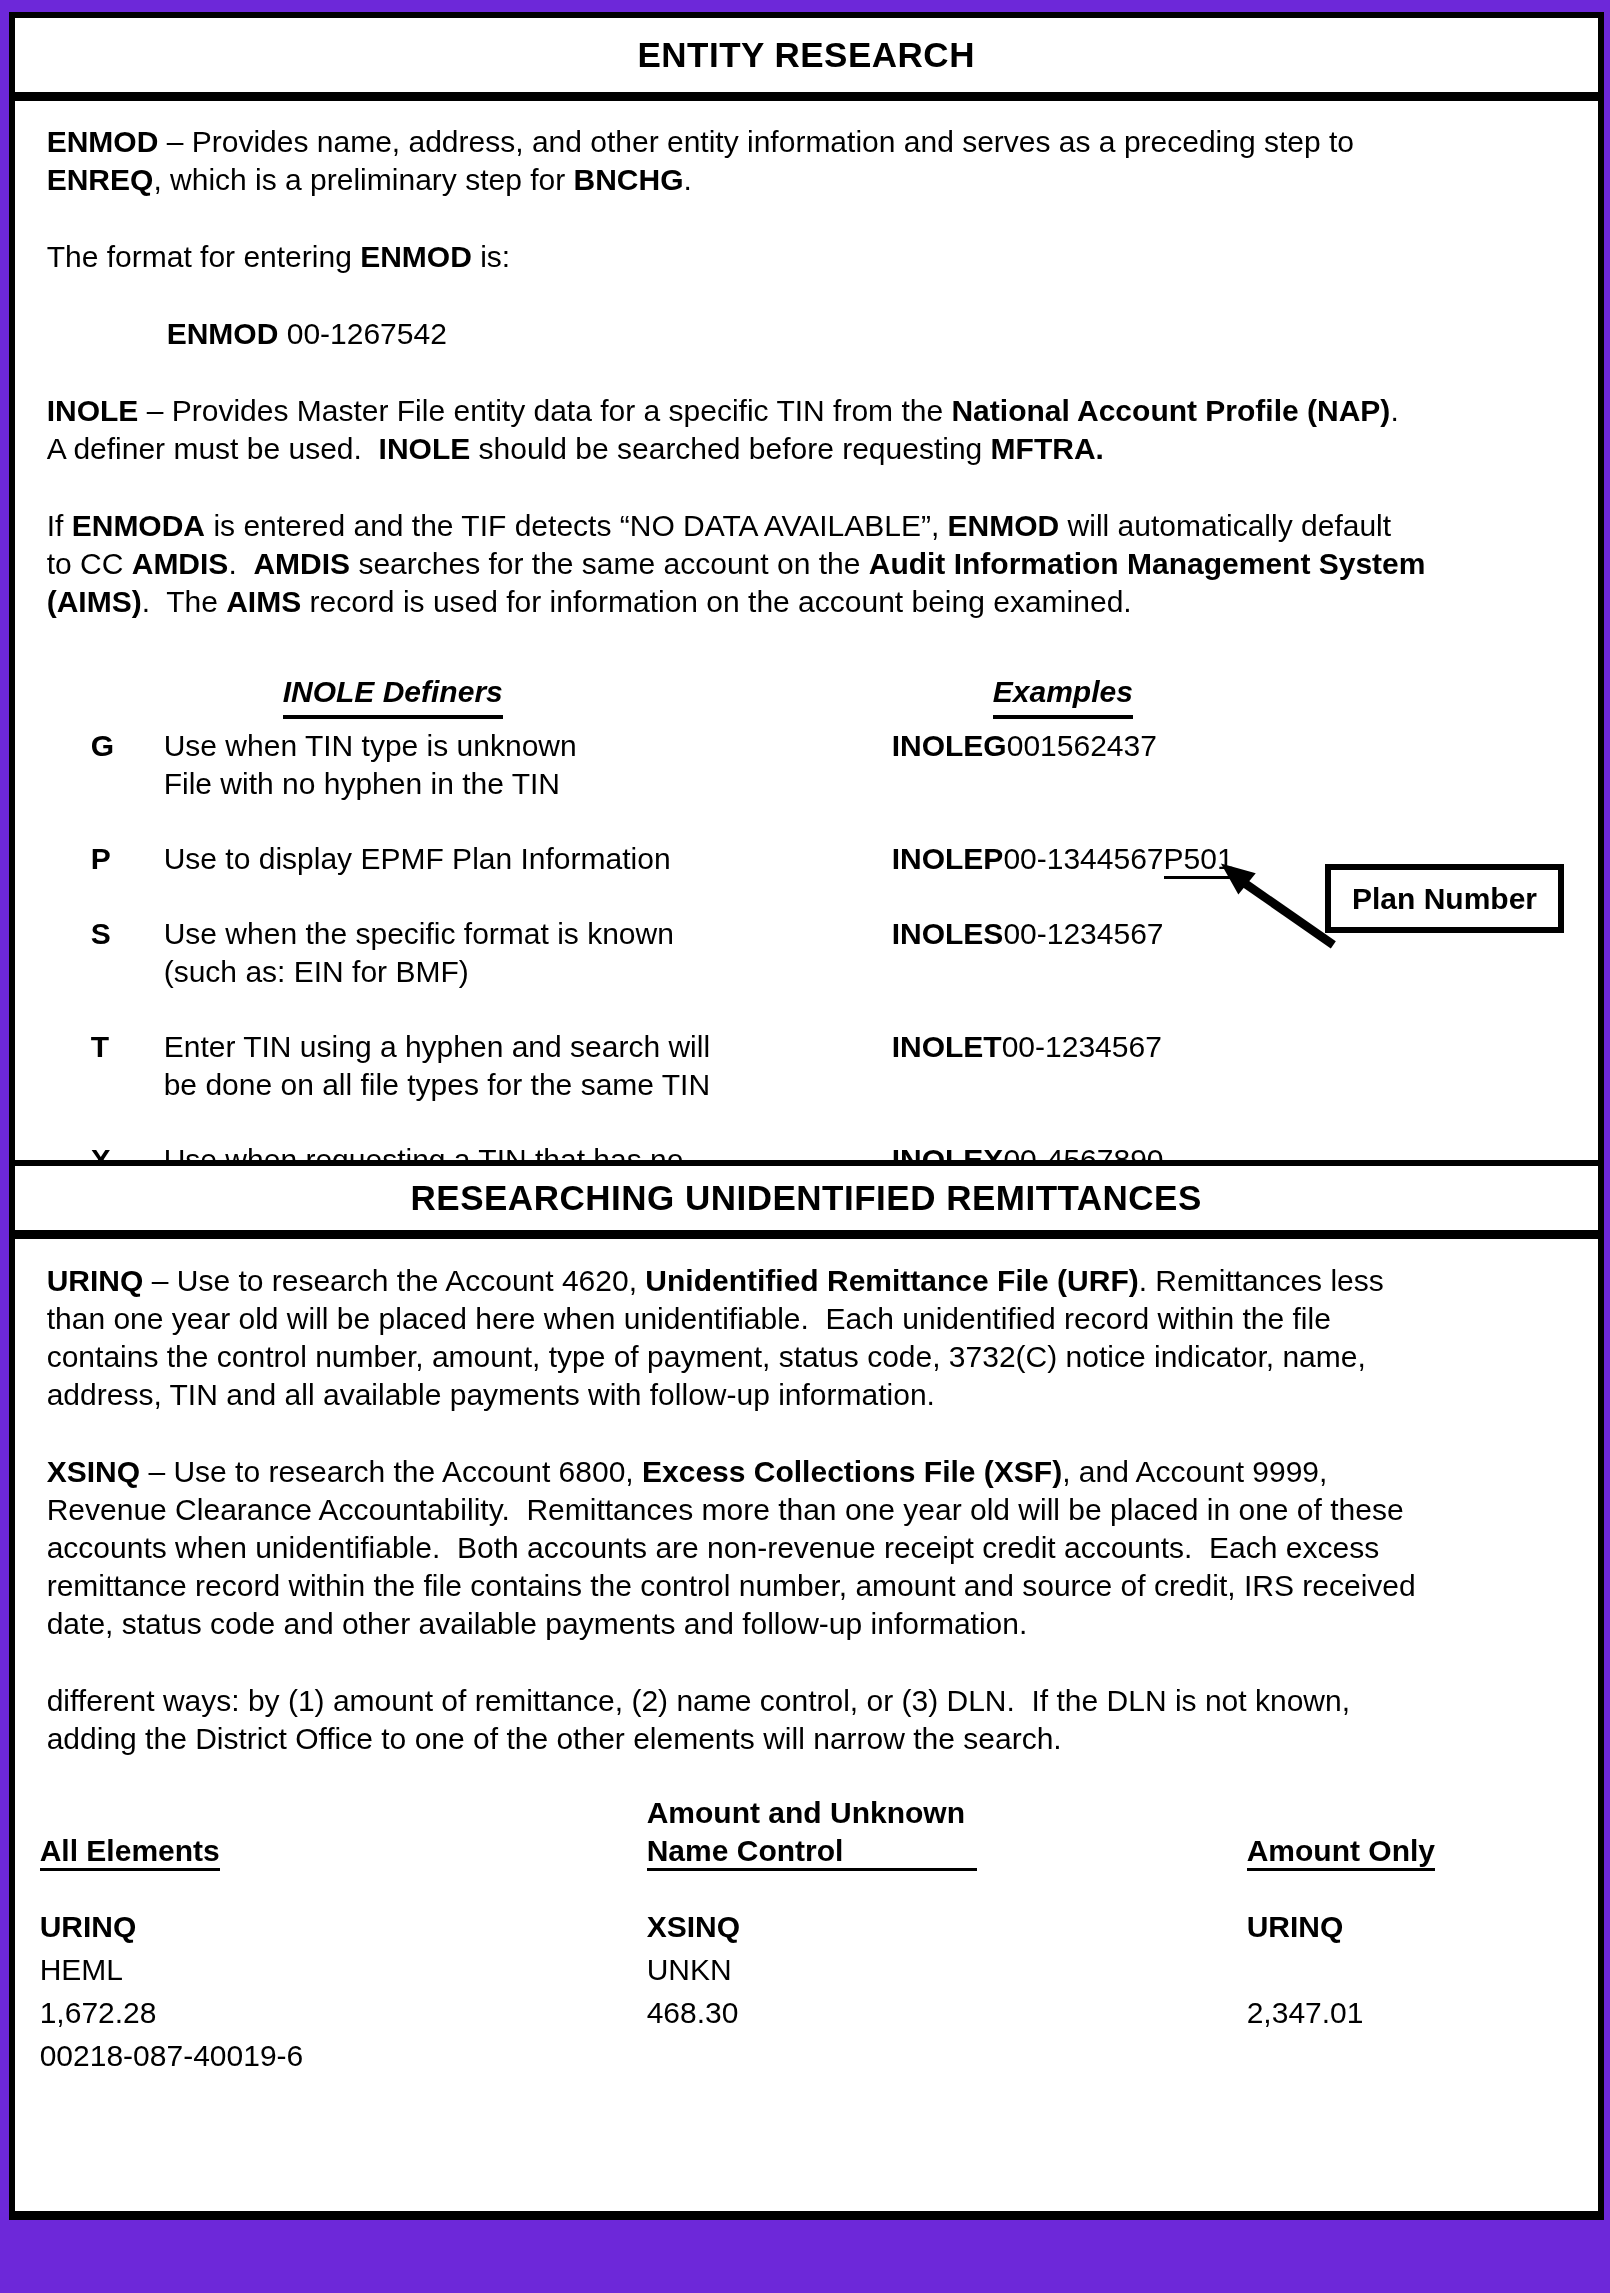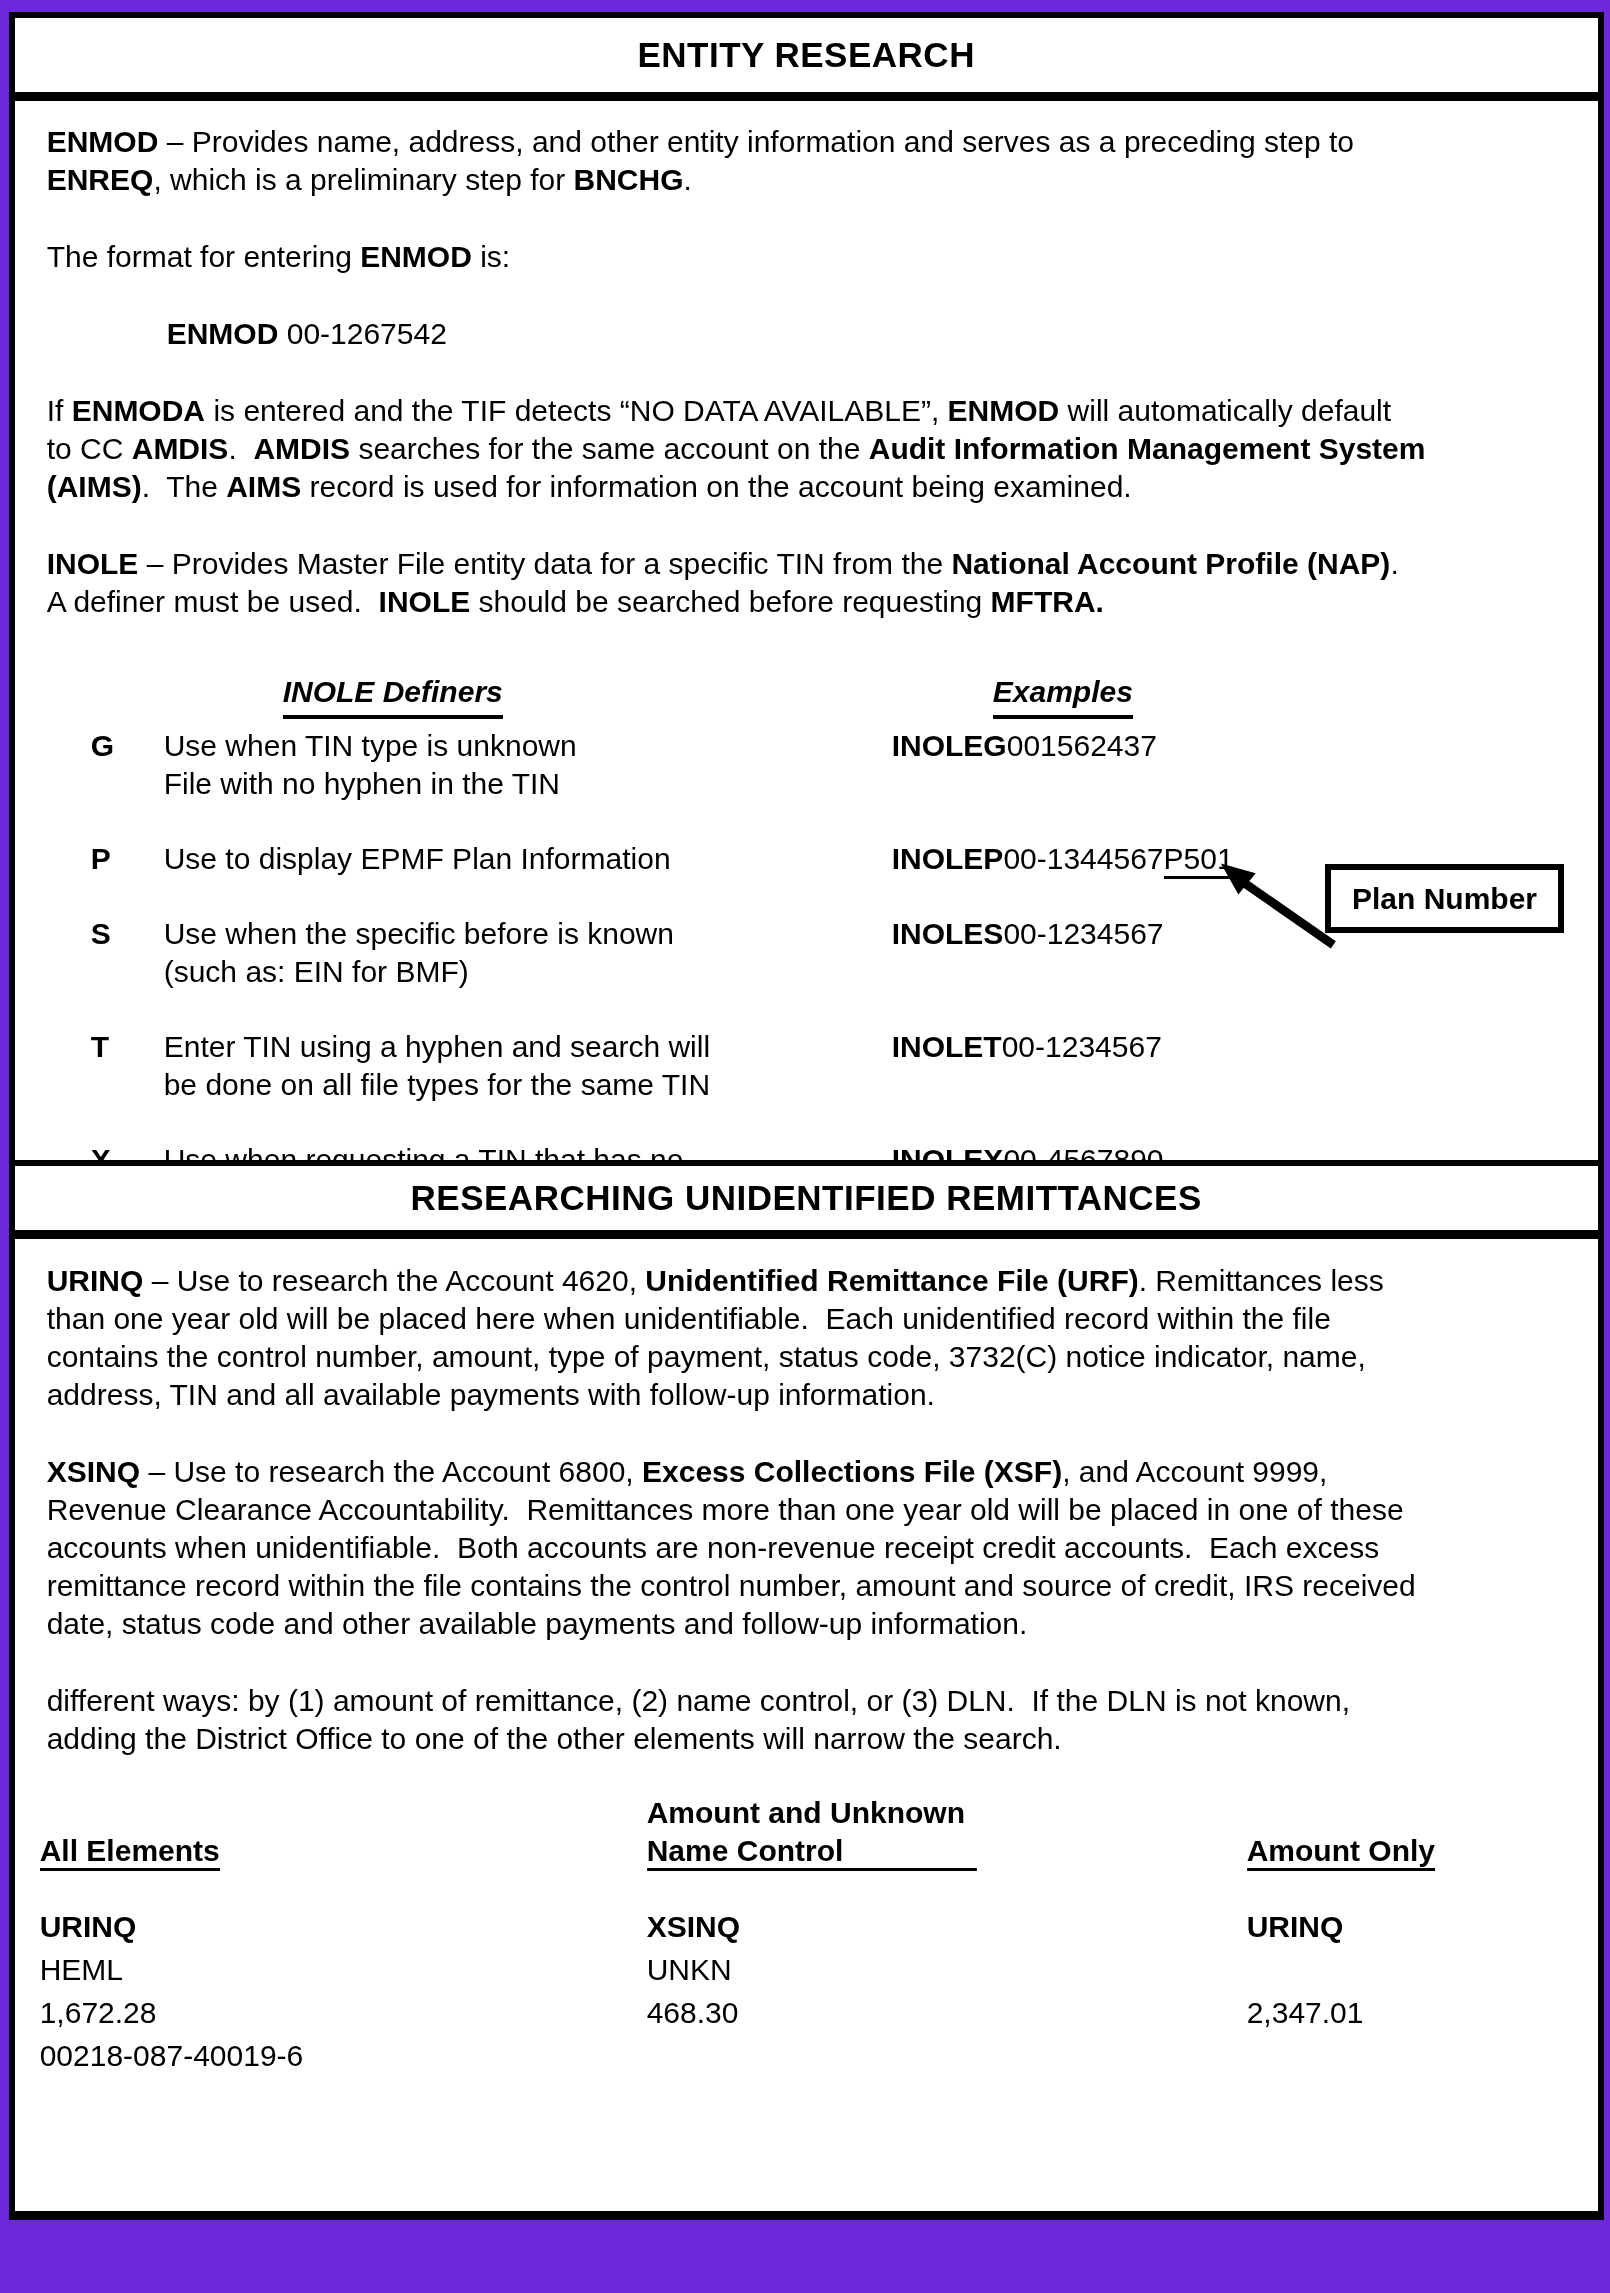--- a/index.html
+++ b/index.html
@@ -86,28 +86,28 @@
       <div class="p" data-rich="section1.paragraphs.0">
           <div><span class="b">ENMOD</span><span> – Provides name, address, and other entity information and serves as a preceding step to</span></div>
           <div><span class="b">ENREQ</span><span>, which is a preliminary step for </span><span class="b">BNCHG</span><span>.</span></div>
         </div>
       <div class="p gap" data-rich="section1.paragraphs.1">
           <div><span>The format for entering </span><span class="b">ENMOD</span><span> is:</span></div>
         </div>
       <div class="p gap indent" data-rich="section1.paragraphs.2">
           <div><span class="b">ENMOD</span><span> 00-1267542</span></div>
         </div>
+      <div class="p gap" data-rich="section1.paragraphs.4">
+          <div><span class="b">INOLE</span><span> – Provides Master File entity data for a specific TIN from the </span><span class="b">National Account Profile (NAP)</span><span>.</span></div>
+          <div><span>A definer must be used.  </span><span class="b">INOLE</span><span> should be searched before requesting </span><span class="b">MFTRA.</span></div>
+        </div>
       <div class="p gap" data-rich="section1.paragraphs.3">
           <div><span>If </span><span class="b">ENMODA</span><span> is entered and the TIF detects “NO DATA AVAILABLE”, </span><span class="b">ENMOD</span><span> will automatically default</span></div>
           <div><span>to CC </span><span class="b">AMDIS</span><span>.  </span><span class="b">AMDIS</span><span> searches for the same account on the </span><span class="b">Audit Information Management System</span></div>
           <div><span class="b">(AIMS)</span><span>.  The </span><span class="b">AIMS</span><span> record is used for information on the account being examined.</span></div>
-        </div>
-      <div class="p gap" data-rich="section1.paragraphs.4">
-          <div><span class="b">INOLE</span><span> – Provides Master File entity data for a specific TIN from the </span><span class="b">National Account Profile (NAP)</span><span>.</span></div>
-          <div><span>A definer must be used.  </span><span class="b">INOLE</span><span> should be searched before requesting </span><span class="b">MFTRA.</span></div>
         </div>
 
       <div class="dtable">
         <div class="dhead">
           <span class="h1">INOLE Definers</span>
           <span class="h2">Examples</span>
         </div>
 
         <div class="drow first">
           <div class="dletter">G</div>
@@ -132,21 +132,21 @@
           <div class="callout">Plan Number</div>
           <svg class="arrow-svg" width="320" height="126" viewBox="0 0 330 130">
             <line x1="220" y1="102" x2="128" y2="38" stroke="#000" stroke-width="9"></line>
             <polygon points="104,18 140,28 122,50" fill="#000"></polygon>
           </svg>
         </div>
 
         <div class="drow">
           <div class="dletter">S</div>
           <div class="ddesc" data-rich="section1.definers.rows.2.desc">
-              <div><span>Use when the specific before is known</span></div>
+              <div><span>Use when the specific format is known</span></div>
               <div><span>(such as: EIN for BMF)</span></div>
             </div>
           <div class="dexample" data-rich="section1.definers.rows.2.example">
               <div><span class="b">INOLES</span><span>00-1234567</span></div>
             </div>
         </div>
 
         <div class="drow">
           <div class="dletter">T</div>
           <div class="ddesc" data-rich="section1.definers.rows.3.desc">

